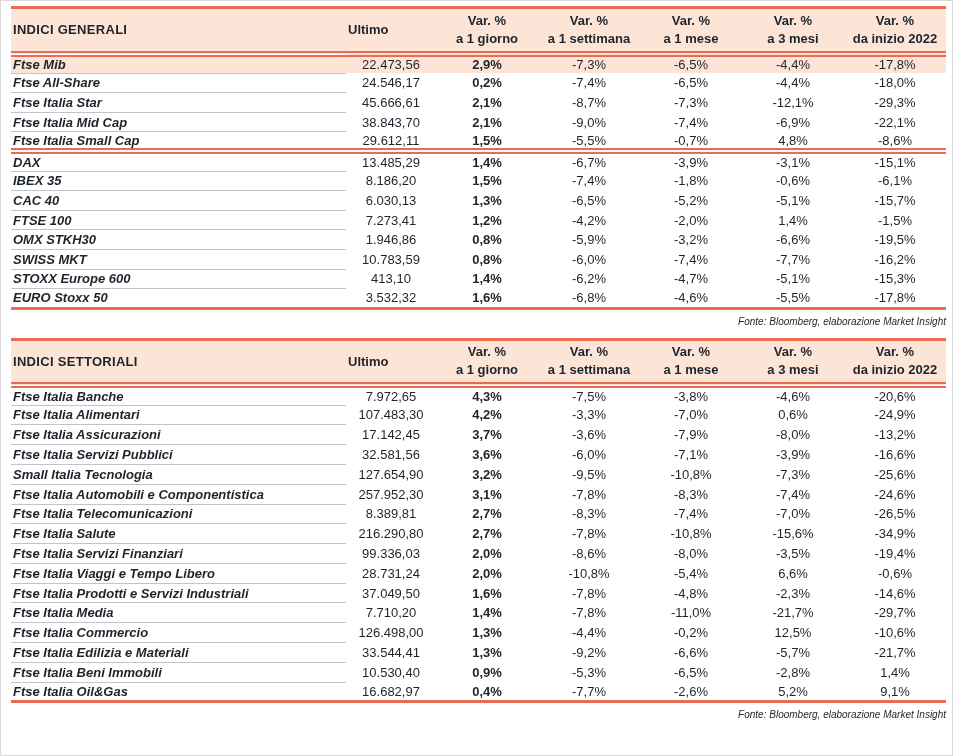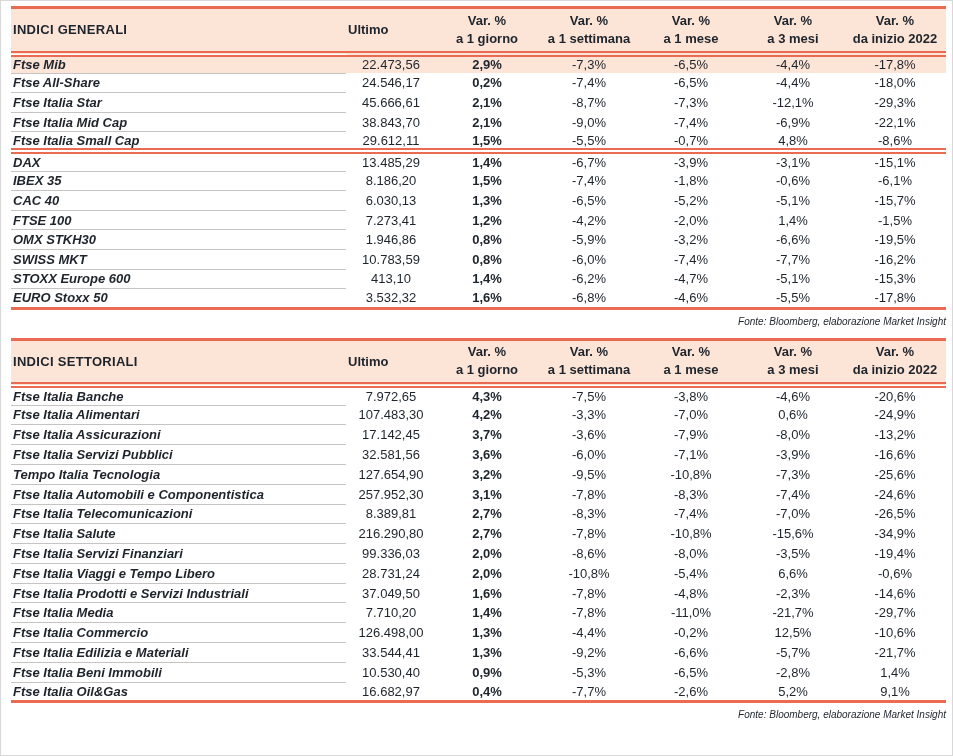--- a/index.html
+++ b/index.html
@@ -269,21 +269,21 @@
       <tr>
         <td class="name">Ftse Italia Servizi Pubblici</td>
         <td class="num">32.581,56</td>
         <td class="num b1">3,6%</td>
         <td class="num">-6,0%</td>
         <td class="num">-7,1%</td>
         <td class="num">-3,9%</td>
         <td class="num">-16,6%</td>
       </tr>
       <tr>
-        <td class="name">Tempo Italia Tecnologia</td>
+        <td class="name">Small Italia Tecnologia</td>
         <td class="num">127.654,90</td>
         <td class="num b1">3,2%</td>
         <td class="num">-9,5%</td>
         <td class="num">-10,8%</td>
         <td class="num">-7,3%</td>
         <td class="num">-25,6%</td>
       </tr>
       <tr>
         <td class="name">Ftse Italia Automobili e Componentistica</td>
         <td class="num">257.952,30</td>

